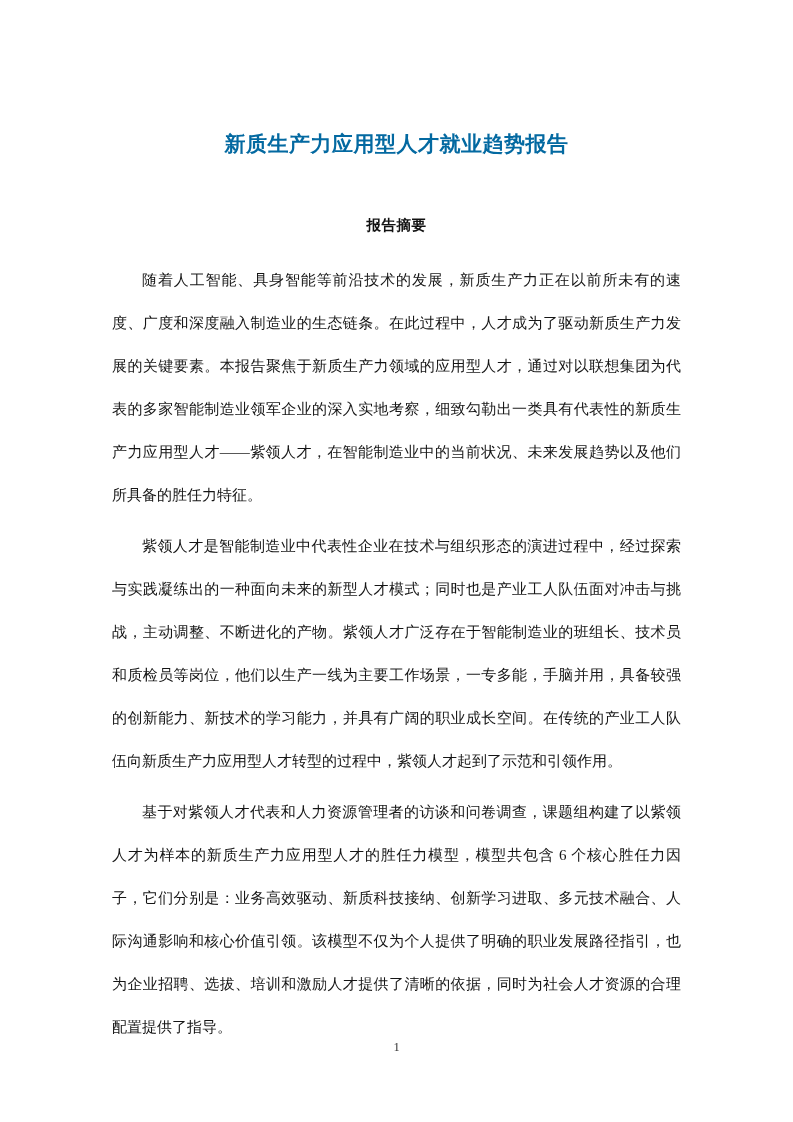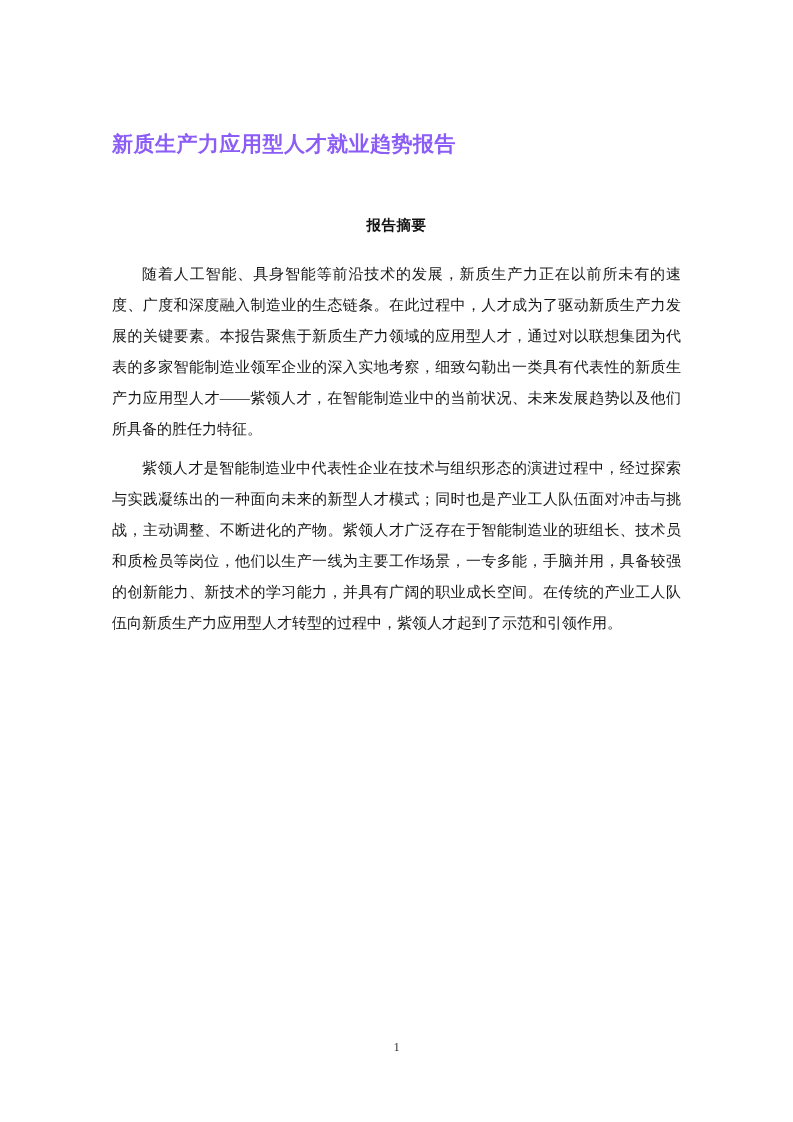--- a/index.html
+++ b/index.html
@@ -22,38 +22,39 @@
   .content {
     position: absolute;
     left: 112px;
     top: 0;
     width: 569px;
   }
   .doc-title {
     font-family: "Liberation Sans", "DejaVu Sans", sans-serif;
     font-weight: bold;
     font-size: 21px;
+    text-align: center;
     margin: 0;
     padding-top: 130px;
     letter-spacing: 0.5px;
-    color: #8b5cf6;
+    color: #0369a1;
   }
   .section-heading {
     font-family: Liberation Sans, sans-serif;
     font-weight: bold;
     font-size: 14.5px;
     text-align: center;
     margin: 0;
     padding-top: 58px;
     color: #111111;
     letter-spacing: 0.5px;
   }
   .body-text {
     font-size: 15px;
-    line-height: 31px;
+    line-height: 43px;
     text-align: justify;
     text-justify: inter-ideograph;
     margin: 0;
     color: #151515;
   }
   .body-text.first {
     margin-top: 24px;
   }
   .body-text + .body-text {
     margin-top: 8px;
@@ -77,17 +78,18 @@
 
 <div class="page">
   <div class="content">
 
     <h1 class="doc-title">新质生产力应用型人才就业趋势报告</h1>
 
     <h2 class="section-heading">报告摘要</h2>
 
     <p class="body-text first indent">随着人工智能、具身智能等前沿技术的发展，新质生产力正在以前所未有的速度、广度和深度融入制造业的生态链条。在此过程中，人才成为了驱动新质生产力发展的关键要素。本报告聚焦于新质生产力领域的应用型人才，通过对以联想集团为代表的多家智能制造业领军企业的深入实地考察，细致勾勒出一类具有代表性的新质生产力应用型人才——紫领人才，在智能制造业中的当前状况、未来发展趋势以及他们所具备的胜任力特征。</p>
     <p class="body-text indent">紫领人才是智能制造业中代表性企业在技术与组织形态的演进过程中，经过探索与实践凝练出的一种面向未来的新型人才模式；同时也是产业工人队伍面对冲击与挑战，主动调整、不断进化的产物。紫领人才广泛存在于智能制造业的班组长、技术员和质检员等岗位，他们以生产一线为主要工作场景，一专多能，手脑并用，具备较强的创新能力、新技术的学习能力，并具有广阔的职业成长空间。在传统的产业工人队伍向新质生产力应用型人才转型的过程中，紫领人才起到了示范和引领作用。</p>
+    <p class="body-text indent">基于对紫领人才代表和人力资源管理者的访谈和问卷调查，课题组构建了以紫领人才为样本的新质生产力应用型人才的胜任力模型，模型共包含 6 个核心胜任力因子，它们分别是：业务高效驱动、新质科技接纳、创新学习进取、多元技术融合、人际沟通影响和核心价值引领。该模型不仅为个人提供了明确的职业发展路径指引，也为企业招聘、选拔、培训和激励人才提供了清晰的依据，同时为社会人才资源的合理配置提供了指导。</p>
 
   </div>
 
   <div class="page-number">1</div>
 </div>
 
 </body></html>

